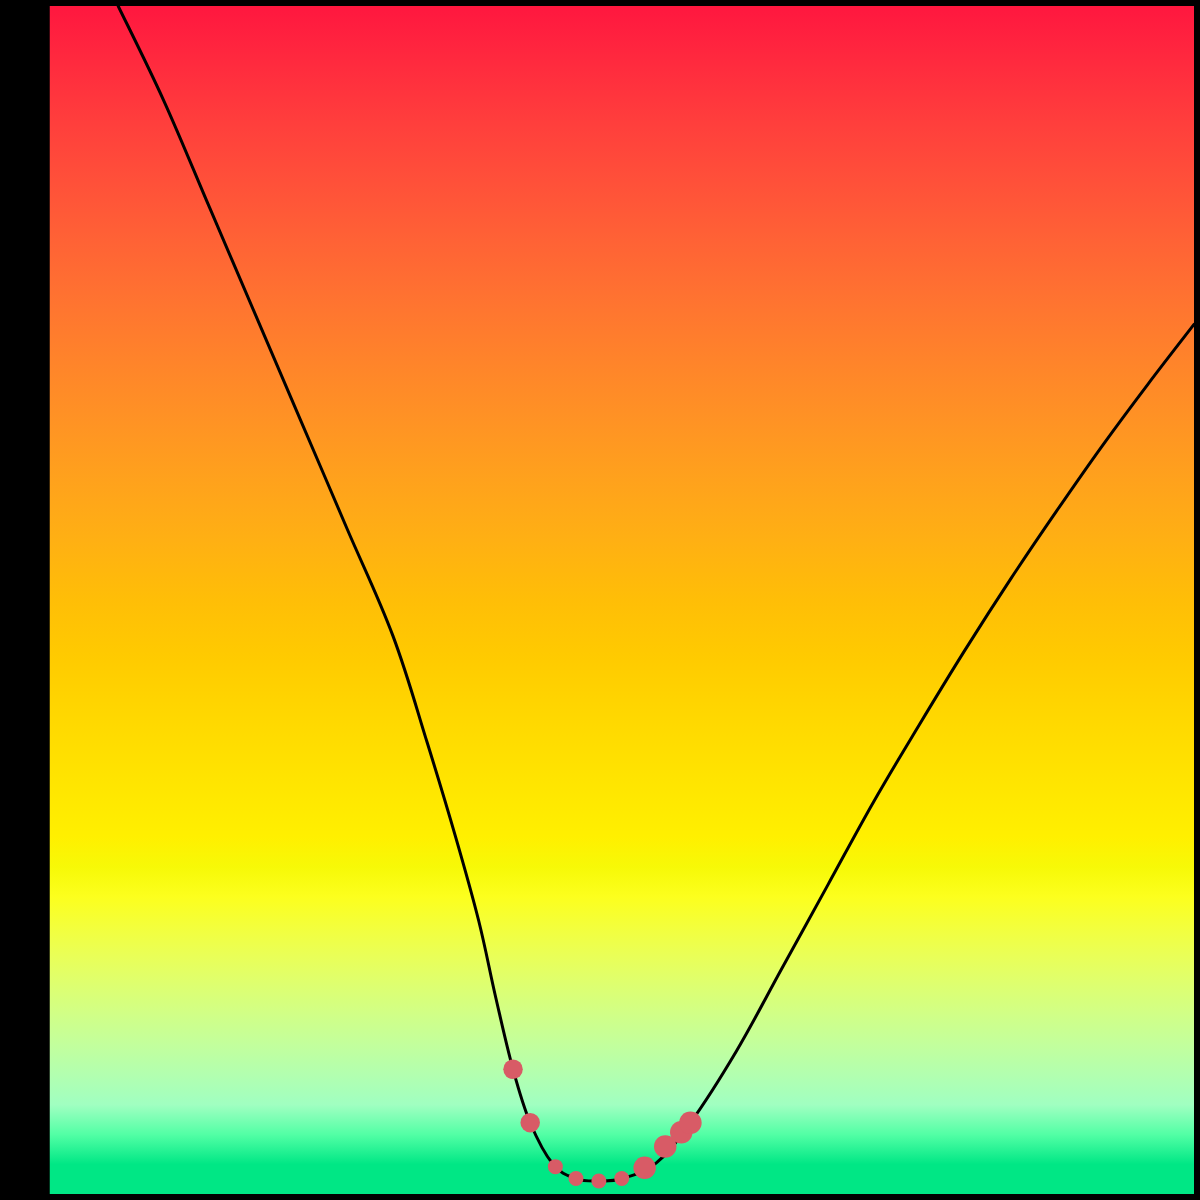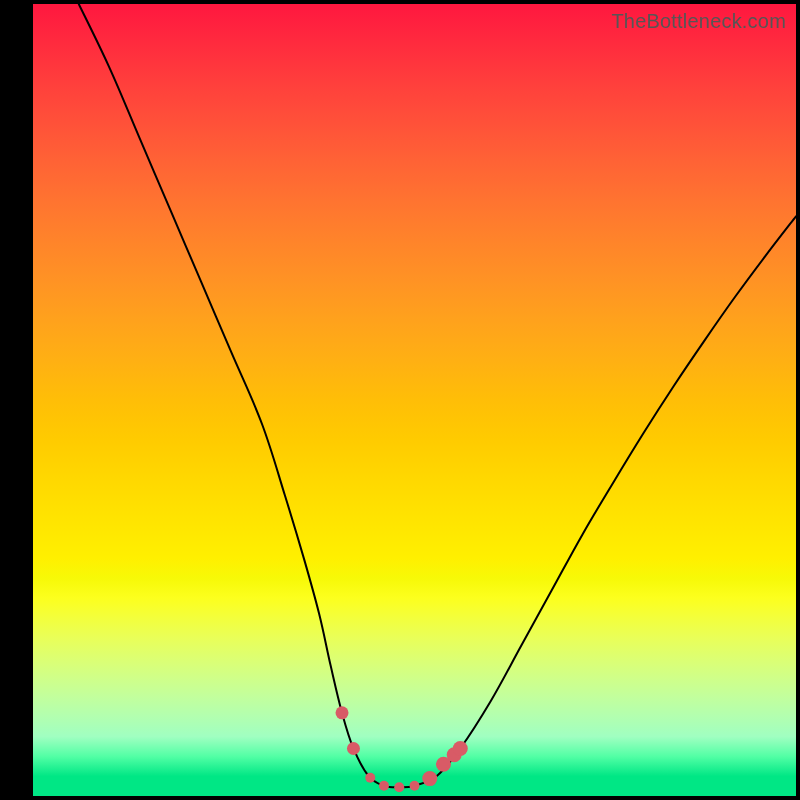--- a/index.html
+++ b/index.html
@@ -87,15 +87,14 @@
           <circle cx="337.25" cy="773.78" r="5" fill="#d85b66"></circle>
           <circle cx="350.98" cy="781.70" r="5" fill="#d85b66"></circle>
           <circle cx="366.24" cy="783.29" r="5" fill="#d85b66"></circle>
           <circle cx="381.50" cy="781.70" r="5" fill="#d85b66"></circle>
           <circle cx="396.76" cy="774.58" r="7.5" fill="#d85b66"></circle>
           <circle cx="410.49" cy="760.32" r="7.5" fill="#d85b66"></circle>
           <circle cx="421.18" cy="750.82" r="7.5" fill="#d85b66"></circle>
           <circle cx="427.28" cy="744.48" r="7.5" fill="#d85b66"></circle>
         </g>
     </svg>
-    <div class="watermark">TheBottleneck.com</div>
   </div>
 </div>
 
 </body></html>

